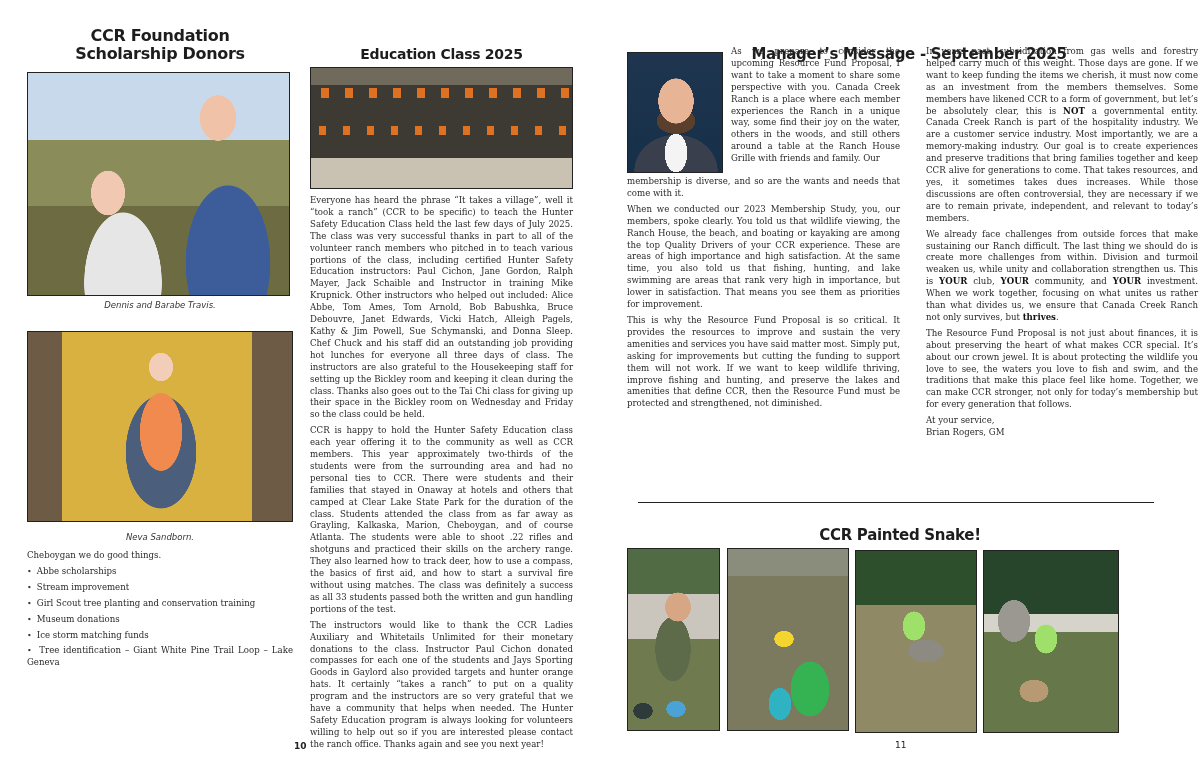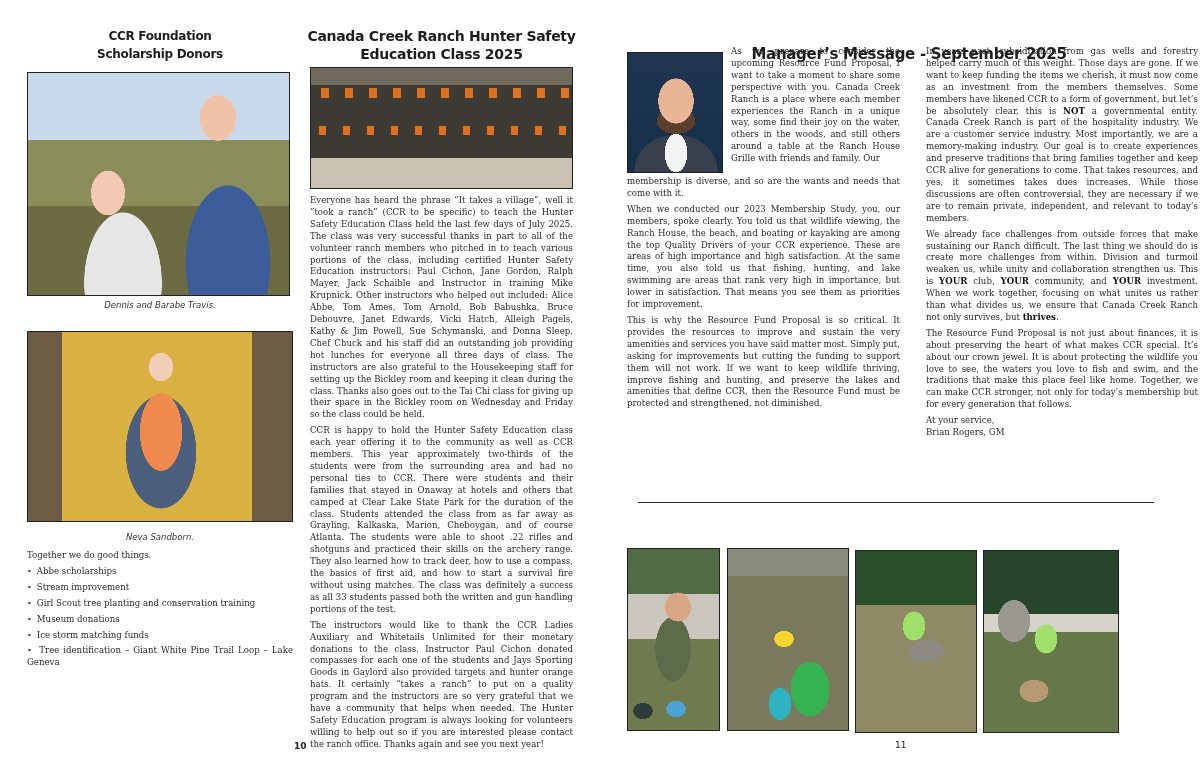--- a/index.html
+++ b/index.html
@@ -21,21 +21,21 @@
       font-family: "DejaVu Serif", serif;
       font-size: 8.6px;
       line-height: 11.9px;
       color: #2a2a2a;
       text-align: justify;
     }
     .body-text p { margin-bottom: 4px; }
 
     
     .col1 { position: absolute; left: 27px; top: 0; width: 266px; }
-    .col1 .heading { position: absolute; left: 0; top: 27px; width: 266px; font-size: 12px; line-height: 18px; }
+    .col1 .heading { position: absolute; left: 0; top: 27px; width: 266px; font-size: 16px; line-height: 18px; }
     .photo { position: absolute; border: 1px solid #222; overflow: hidden; }
     .photo-travis { left: 0; top: 72px; width: 263px; height: 224px;
       background:
         radial-gradient(ellipse 42px 55px at 80px 120px, #f1c9b3 0 40%, transparent 41%),
         radial-gradient(ellipse 40px 50px at 190px 45px, #f0c3a8 0 45%, transparent 46%),
         radial-gradient(ellipse 60px 110px at 200px 190px, #3c5d9a 0 70%, transparent 71%),
         radial-gradient(ellipse 55px 100px at 95px 210px, #e6e6e6 0 70%, transparent 71%),
         linear-gradient(180deg, #c9d9ec 0 30%, #8a8d5a 30% 60%, #6d6b42 60% 100%);
     }
     .caption {
@@ -126,33 +126,33 @@
     <h2 class="heading">
       <span>CCR Foundation</span><br>
       <span>Scholarship Donors</span>
     </h2>
     <div class="photo photo-travis"></div>
     <div class="caption cap-travis">Dennis and Barabe Travis.</div>
     <div class="photo photo-neva"></div>
     <div class="caption cap-neva">Neva Sandborn.</div>
 
     <div class="body-text">
-      <p>Together we do good things.</p>
+      <p>Cheboygan we do good things.</p>
       <p class="bullet">Abbe scholarships</p>
       <p class="bullet">Stream improvement</p>
       <p class="bullet">Girl Scout tree planting and conservation training</p>
       <p class="bullet">Museum donations</p>
       <p class="bullet">Ice storm matching funds</p>
       <p class="bullet">Tree identification – Giant White Pine Trail Loop – Lake Geneva</p>
     </div>
   </div>
 
   <div class="col2">
     <h2 class="heading">
-      <span>Canada Creek Ranch Hunter Safety</span><br>
+      <br>
       <span>Education Class 2025</span>
     </h2>
     <div class="photo photo-hunter"></div>
     <div class="body-text">
       <p>Everyone has heard the phrase “It takes a village”, well it “took a ranch” (CCR to be specific) to teach the Hunter Safety Education Class held the last few days of July 2025. The class was very successful thanks in part to all of the volunteer ranch members who pitched in to teach various portions of the class, including certified Hunter Safety Education instructors: Paul Cichon, Jane Gordon, Ralph Mayer, Jack Schaible and Instructor in training Mike Krupnick.  Other instructors who helped out included: Alice Abbe, Tom Ames, Tom Arnold, Bob Babushka, Bruce Debouvre, Janet Edwards, Vicki Hatch, Alleigh Pagels, Kathy &amp; Jim Powell, Sue Schymanski, and Donna Sleep. Chef Chuck and his staff did an outstanding job providing hot lunches for everyone all three days of class.  The instructors are also grateful to the Housekeeping staff for setting up the Bickley room and keeping it clean during the class.  Thanks also goes out to the Tai Chi class for giving up their space in the Bickley room on Wednesday and Friday so the class could be held.</p>
       <p>CCR is happy to hold the Hunter Safety Education class each year offering it to the community as well as CCR members.  This year approximately two-thirds of the students were from the surrounding area and had no personal ties to CCR.  There were students and their families that stayed in Onaway at hotels and others that camped at Clear Lake State Park for the duration of the class.  Students attended the class from as far away as Grayling, Kalkaska, Marion, Cheboygan, and of course Atlanta.  The students were able to shoot .22 rifles and shotguns and practiced their skills on the archery range. They also learned how to track deer, how to use a compass, the basics of first aid, and how to start a survival fire without using matches.  The class was definitely a success as all 33 students passed both the written and gun handling portions of the test.</p>
       <p>The instructors would like to thank the CCR Ladies Auxiliary and Whitetails Unlimited for their monetary donations to the class.  Instructor Paul Cichon donated compasses for each one of the students and Jays Sporting Goods in Gaylord also provided targets and hunter orange hats.  It certainly “takes a ranch” to put on a quality program and the instructors are so very grateful that we have a community that helps when needed.  The Hunter Safety Education program is always looking for volunteers willing to help out so if you are interested please contact the ranch office.  Thanks again and see you next year!</p>
     </div>
   </div>
 
@@ -174,20 +174,21 @@
 
   <div class="body-text mgr-col2">
     <p><span>In years past, subsidization from gas wells and forestry helped carry much of this weight. Those days are gone. If we want to keep funding the items we cherish, it must now come as an investment from the members themselves. Some members have likened CCR to a form of government, but let’s be absolutely clear, this is </span><b>NOT</b><span> a governmental entity. Canada Creek Ranch is part of the hospitality industry. We are a customer service industry. Most importantly, we are a memory-making industry. Our goal is to create experiences and preserve traditions that bring families together and keep CCR alive for generations to come. That takes resources, and yes, it sometimes takes dues increases. While those discussions are often controversial, they are necessary if we are to remain private, independent, and relevant to today’s members.</span></p>
     <p><span>We already face challenges from outside forces that make sustaining our Ranch difficult. The last thing we should do is create more challenges from within. Division and turmoil weaken us, while unity and collaboration strengthen us. This is </span><b>YOUR</b><span> club, </span><b>YOUR</b><span> community, and </span><b>YOUR</b><span> investment. When we work together, focusing on what unites us rather than what divides us, we ensure that Canada Creek Ranch not only survives, but </span><b>thrives</b><span>.</span></p>
     <p>The Resource Fund Proposal is not just about finances, it is about preserving the heart of what makes CCR special. It’s about our crown jewel. It is about protecting the wildlife you love to see, the waters you love to fish and swim, and the traditions that make this place feel like home. Together, we can make CCR stronger, not only for today’s membership but for every generation that follows.</p>
     <p style="margin-bottom:0;"><span>At your service,</span><br><span>Brian Rogers, GM</span></p>
   </div>
 
   <div class="divider"></div>
 
+  <h2 class="heading snake-title">CCR Painted Snake!</h2>
 
   <div class="snake-photos">
     <div class="sp sp1"></div>
     <div class="sp sp2"></div>
     <div class="sp sp3"></div>
     <div class="sp sp4"></div>
   </div>
 
   <div class="pagenum pn-11">11</div>
 </div>

